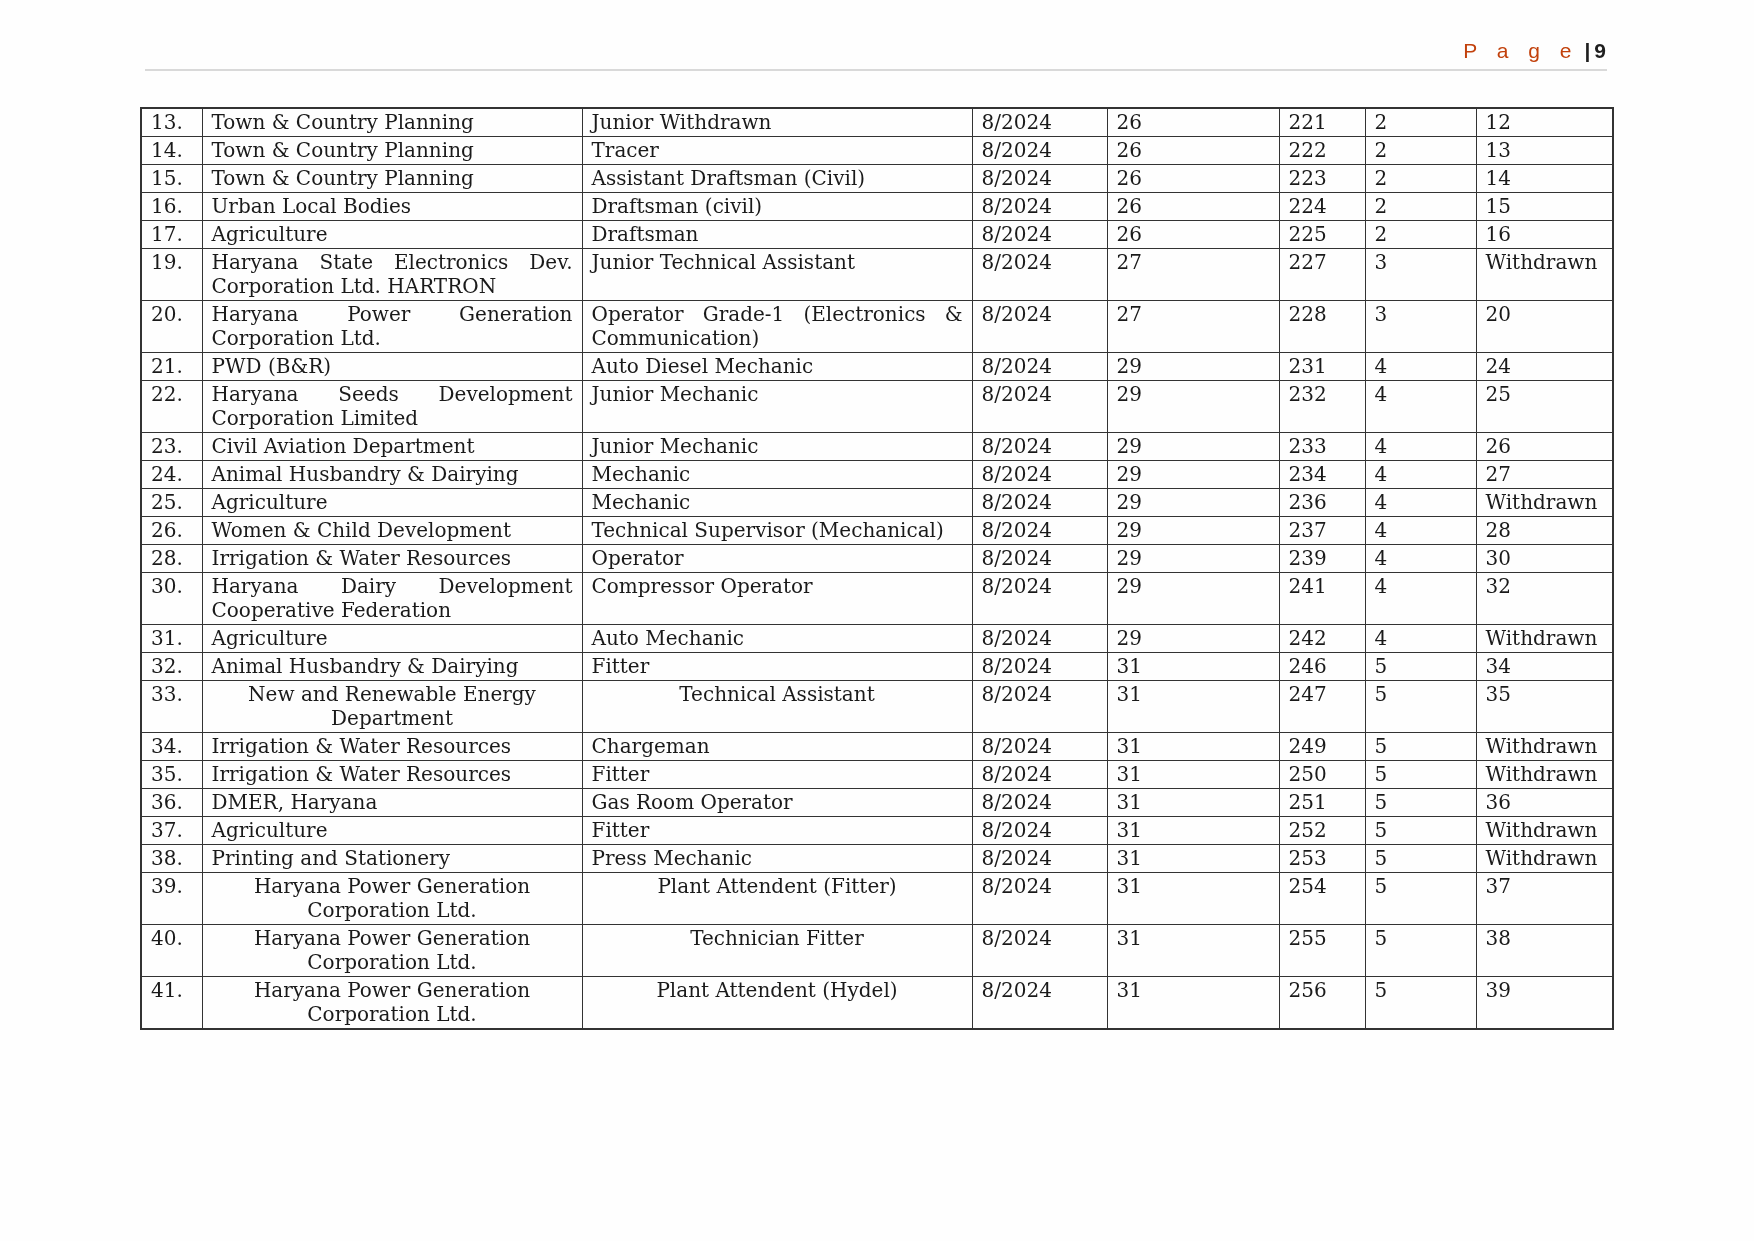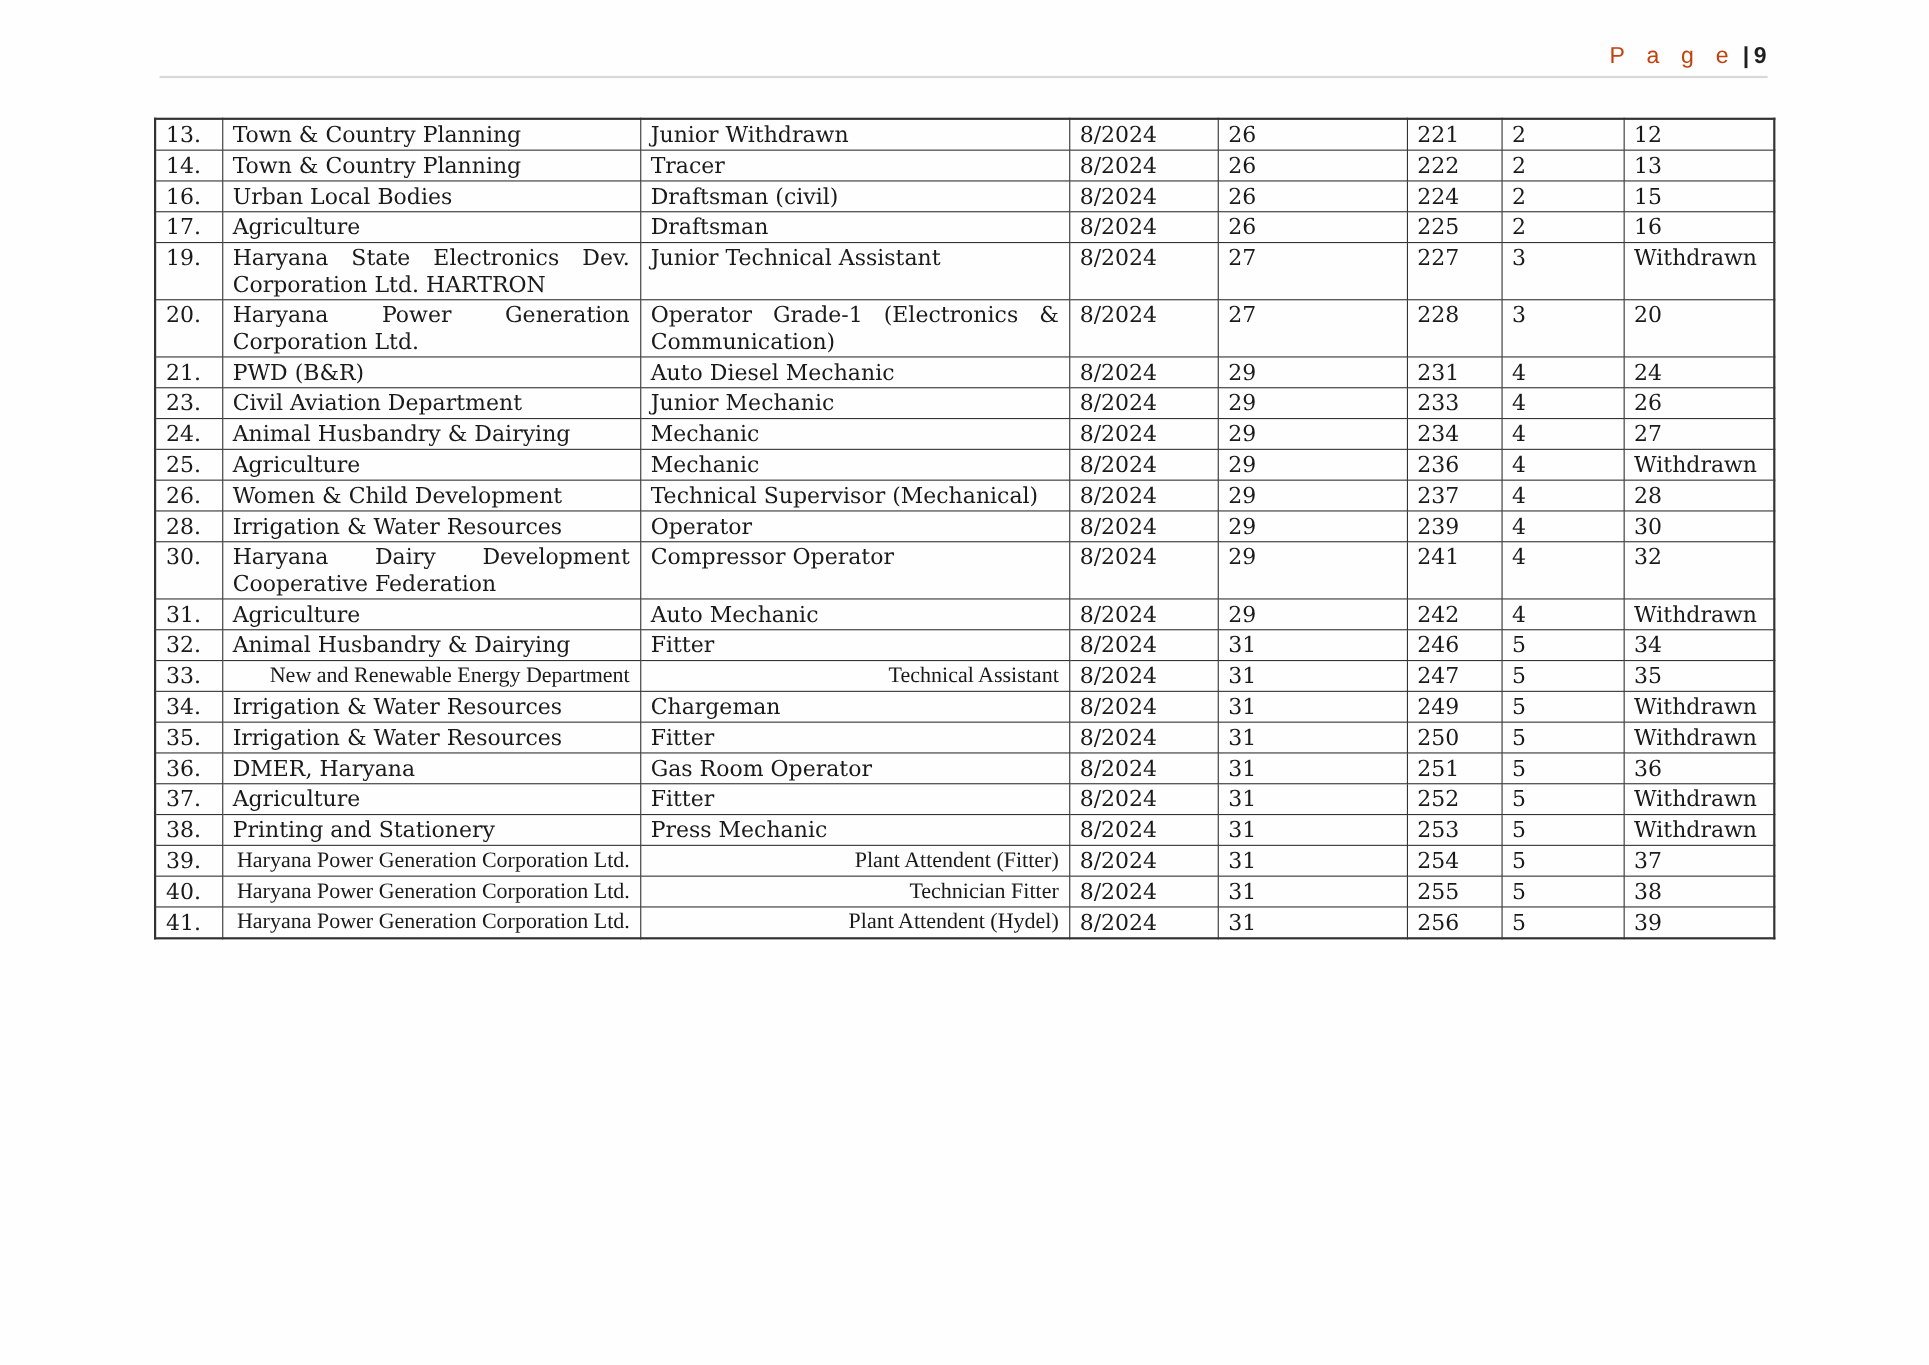--- a/index.html
+++ b/index.html
@@ -71,21 +71,21 @@
     overflow: hidden;
   }
   table.positions {
     border: 2px solid #333333;
   }
   td.c-sno   { padding-left: 10px; }
   td.c-dept  { text-align: justify; }
   td.c-post  { text-align: justify; }
   td.c-num   { white-space: nowrap; }
   tr.no-justify td.c-dept,
-  tr.no-justify td.c-post { text-align: right; font-family: Liberation Serif, serif; }
+  tr.no-justify td.c-post { text-align: center; }
 </style>
 </head>
 <body>
 
 <div class="page">
 
   <div class="page-header">
     <span class="pg-label">P a g e</span><span class="pg-sep">|</span><span class="pg-num">9</span>
   </div>
   <div class="header-rule"></div>
@@ -116,20 +116,30 @@
       <td class="c-sno  c-num">14.</td>
       <td class="c-dept">Town &amp; Country Planning</td>
       <td class="c-post">Tracer</td>
       <td class="c-num">8/2024</td>
       <td class="c-num">26</td>
       <td class="c-num">222</td>
       <td class="c-num">2</td>
       <td class="c-num">13</td>
     </tr>
         <tr>
+      <td class="c-sno  c-num">15.</td>
+      <td class="c-dept">Town &amp; Country Planning</td>
+      <td class="c-post">Assistant Draftsman (Civil)</td>
+      <td class="c-num">8/2024</td>
+      <td class="c-num">26</td>
+      <td class="c-num">223</td>
+      <td class="c-num">2</td>
+      <td class="c-num">14</td>
+    </tr>
+        <tr>
       <td class="c-sno  c-num">16.</td>
       <td class="c-dept">Urban Local Bodies</td>
       <td class="c-post">Draftsman (civil)</td>
       <td class="c-num">8/2024</td>
       <td class="c-num">26</td>
       <td class="c-num">224</td>
       <td class="c-num">2</td>
       <td class="c-num">15</td>
     </tr>
         <tr>
@@ -166,20 +176,30 @@
       <td class="c-sno  c-num">21.</td>
       <td class="c-dept">PWD (B&amp;R)</td>
       <td class="c-post">Auto Diesel Mechanic</td>
       <td class="c-num">8/2024</td>
       <td class="c-num">29</td>
       <td class="c-num">231</td>
       <td class="c-num">4</td>
       <td class="c-num">24</td>
     </tr>
         <tr>
+      <td class="c-sno  c-num">22.</td>
+      <td class="c-dept">Haryana Seeds Development Corporation Limited</td>
+      <td class="c-post">Junior Mechanic</td>
+      <td class="c-num">8/2024</td>
+      <td class="c-num">29</td>
+      <td class="c-num">232</td>
+      <td class="c-num">4</td>
+      <td class="c-num">25</td>
+    </tr>
+        <tr>
       <td class="c-sno  c-num">23.</td>
       <td class="c-dept">Civil Aviation Department</td>
       <td class="c-post">Junior Mechanic</td>
       <td class="c-num">8/2024</td>
       <td class="c-num">29</td>
       <td class="c-num">233</td>
       <td class="c-num">4</td>
       <td class="c-num">26</td>
     </tr>
         <tr>

